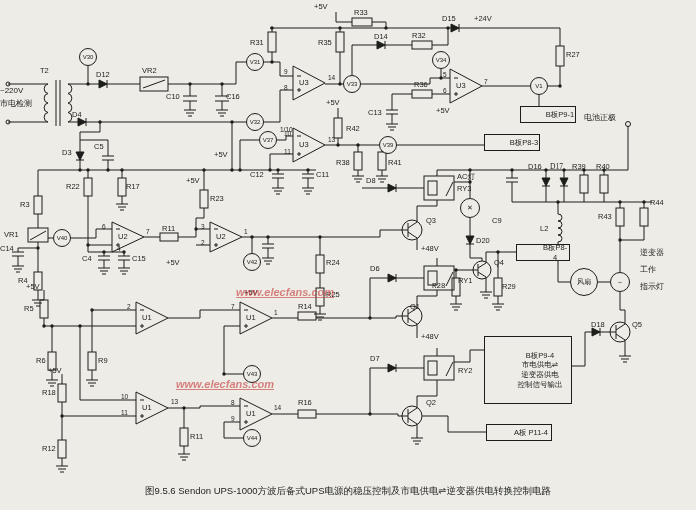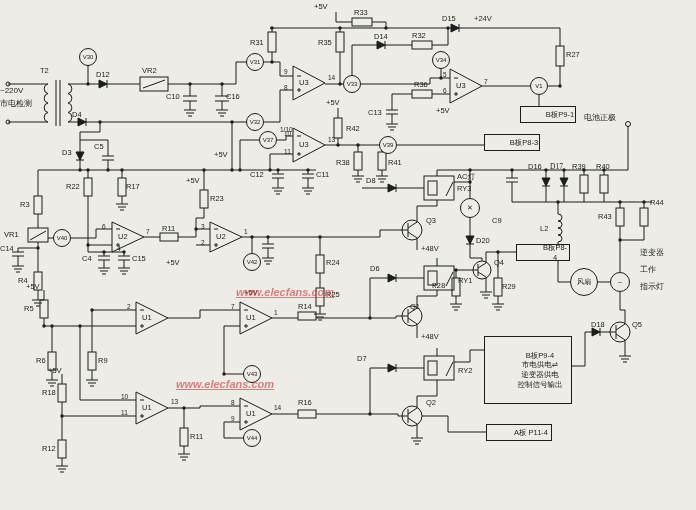--- a/index.html
+++ b/index.html
@@ -323,21 +323,21 @@
       <div class="t t-lbl" style="left: 566px; top: 50px;">R27</div>
       <div class="t t-lbl" style="left: 366px; top: 176px;">D8</div>
       <div class="t t-lbl" style="left: 457px; top: 184px;">RY3</div>
       <div class="t t-lbl" style="left: 426px; top: 216px;">Q3</div>
       <div class="t t-lbl" style="left: 326px; top: 258px;">R24</div>
       <div class="t t-lbl" style="left: 326px; top: 290px;">R25</div>
       <div class="t t-lbl" style="left: 370px; top: 264px;">D6</div>
       <div class="t t-lbl" style="left: 458px; top: 276px;">RY1</div>
       <div class="t t-lbl" style="left: 410px; top: 302px;">Q1</div>
       <div class="t t-lbl" style="left: 298px; top: 302px;">R14</div>
-      <div class="t t-lbl" style="left: 357px; top: 354px;">D7</div>
+      <div class="t t-lbl" style="left: 370px; top: 354px;">D7</div>
       <div class="t t-lbl" style="left: 458px; top: 366px;">RY2</div>
       <div class="t t-lbl" style="left: 426px; top: 398px;">Q2</div>
       <div class="t t-lbl" style="left: 298px; top: 398px;">R16</div>
       <div class="t t-lbl" style="left: 24px; top: 304px;">R5</div>
       <div class="t t-lbl" style="left: 36px; top: 356px;">R6</div>
       <div class="t t-lbl" style="left: 98px; top: 356px; text-align: right;">R9</div>
       <div class="t t-lbl" style="left: 42px; top: 388px;">R18</div>
       <div class="t t-lbl" style="left: 42px; top: 444px;">R12</div>
       <div class="t t-lbl" style="left: 190px; top: 432px;">R11</div>
       <div class="t t-lbl" style="left: 457px; top: 172px;">AC灯</div>
@@ -427,14 +427,15 @@
       <div class="t t-lamp" style="left: 460px; top: 198px; width: 20px; height: 20px;">✕</div>
       <div class="t t-lamp" style="left: 570px; top: 268px; width: 28px; height: 28px;">风扇</div>
       <div class="t t-lamp" style="left: 610px; top: 272px; width: 20px; height: 20px;">~</div>
       <div class="t t-multi" style="left: 640px; top: 244px;">逆变器
 工作
 指示灯</div>
       <div class="t t-wm" style="left: 236px; top: 286px;">www.elecfans.com</div>
       <div class="t t-wm" style="left: 176px; top: 378px;">www.elecfans.com</div>
     </div>
 
+  <div class="caption">图9.5.6   Sendon UPS-1000方波后备式UPS电源的稳压控制及市电供电⇌逆变器供电转换控制电路</div>
 
 </div>
 
 </body></html>

